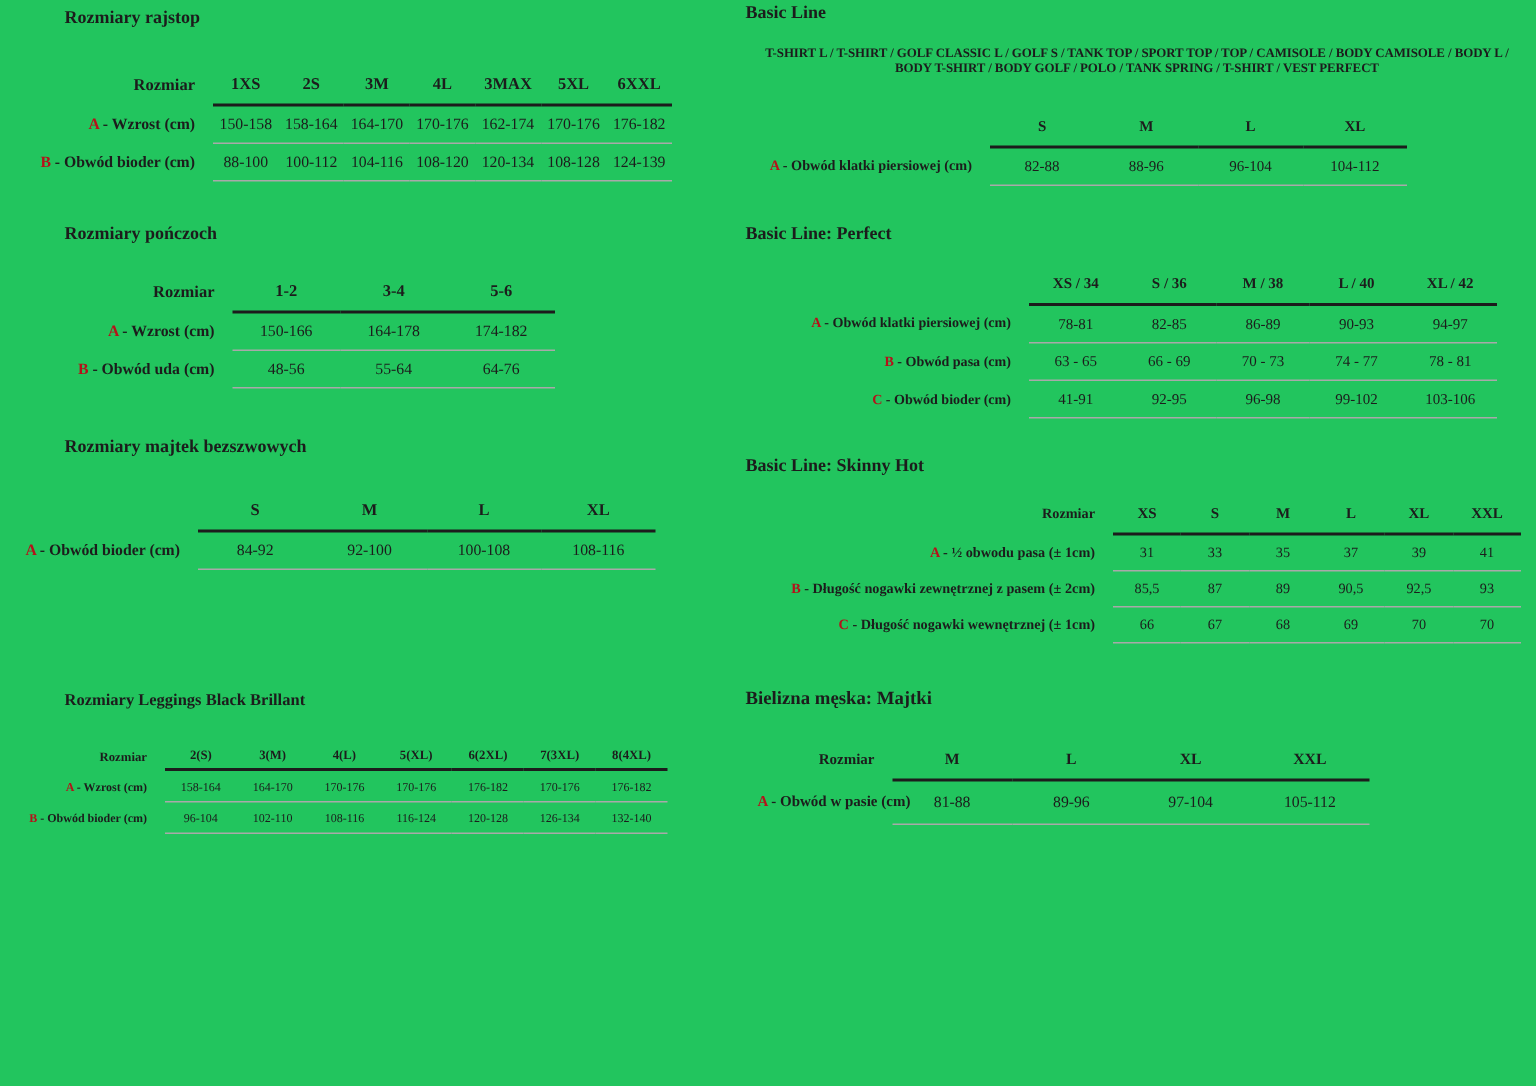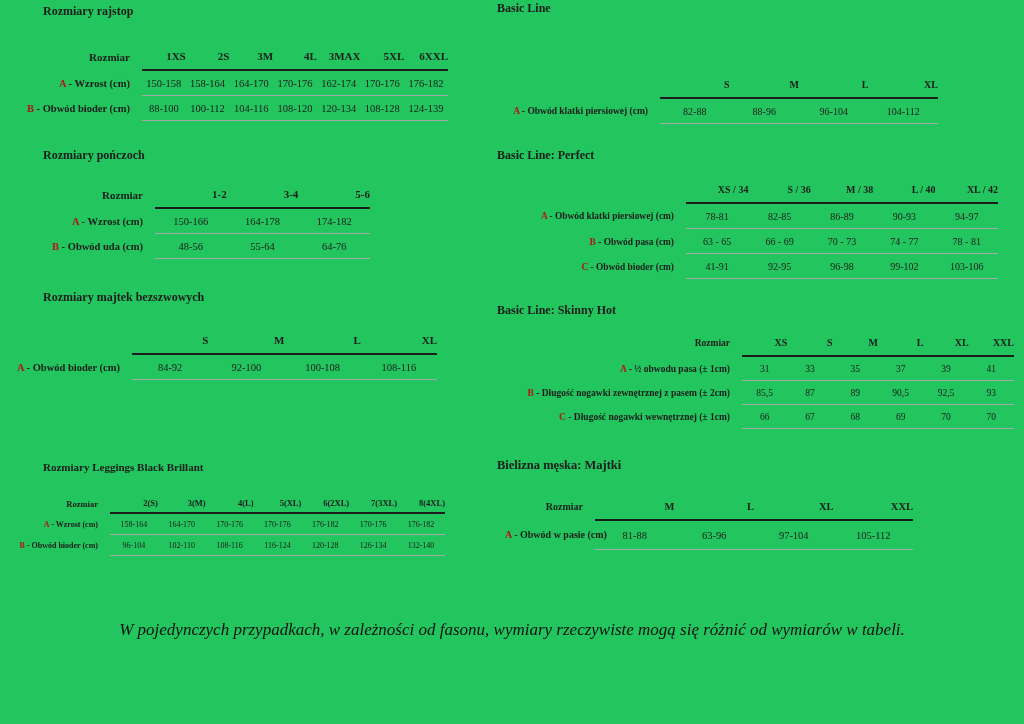--- a/index.html
+++ b/index.html
@@ -5,21 +5,21 @@
   html,body{margin:0;padding:0;background:#ffffff;}
   .sheet{
     position:relative;width:1024px;height:724px;background:#22c55e;overflow:hidden;
     font-family:Liberation Serif, serif;color:#1c1c1c;
     -webkit-font-smoothing:antialiased;
   }
   .sec-title{position:absolute;font-weight:bold;font-size:12px;white-space:nowrap;}
   .tblbox{position:absolute;}
   .tblbox table{border-collapse:collapse;table-layout:fixed;}
   .tblbox th,.tblbox td{text-align:center;padding:0;}
-  .tblbox thead th{font-weight:bold;border-bottom:2.5px solid #1c1c1c;padding:0 0 7px;text-align:right;}
+  .tblbox thead th{font-weight:bold;border-bottom:2.5px solid #1c1c1c;padding:0 0 7px;}
   .tblbox thead th.lbl{border-bottom:none;text-align:right;padding-right:12px;white-space:nowrap;}
   .tblbox tbody td{border-bottom:1px solid #a9a9a9;padding:7px 0 6px;font-weight:normal;}
   .tblbox tbody td.lbl{border-bottom:none;text-align:right;font-weight:bold;padding-right:12px;white-space:nowrap;}
   .ltr{color:#b5121a;font-weight:bold;}
 
   
   .t-rajstop{left:8px;top:50px;font-size:10.5px;}
   .t-rajstop table{width:440px;} .t-rajstop .lbl{width:122px;}
   .t-rajstop thead th{font-size:11px;}
 
@@ -201,20 +201,21 @@
             <td>116-124</td>
             <td>120-128</td>
             <td>126-134</td>
             <td>132-140</td>
           </tr>
         </tbody>
       </table>
     </div>
 
   <div class="sec-title" id="ti-basic">Basic Line</div>
+  <div class="products">T-SHIRT L / T-SHIRT / GOLF CLASSIC L / GOLF S / TANK TOP / SPORT TOP / TOP / CAMISOLE / BODY CAMISOLE / BODY L / BODY T-SHIRT / BODY GOLF / POLO / TANK SPRING / T-SHIRT / VEST PERFECT</div>
   <div class="tblbox t-basic">
       <table>
         <thead>
           <tr>
             <th class="lbl"></th>
             <th>S</th>
             <th>M</th>
             <th>L</th>
             <th>XL</th>
           </tr>
@@ -328,23 +329,22 @@
             <th>M</th>
             <th>L</th>
             <th>XL</th>
             <th>XXL</th>
           </tr>
         </thead>
         <tbody>
           <tr>
             <td class="lbl"><span class="ltr">A</span> - Obwód w pasie (cm)</td>
             <td>81-88</td>
-            <td>63-96</td>
+            <td>89-96</td>
             <td>97-104</td>
             <td>105-112</td>
           </tr>
         </tbody>
       </table>
     </div>
 
-  <div class="note">W pojedynczych przypadkach, w zależności od fasonu, wymiary rzeczywiste mogą się różnić od wymiarów w tabeli.</div>
 
 </div>
 
 </body></html>

